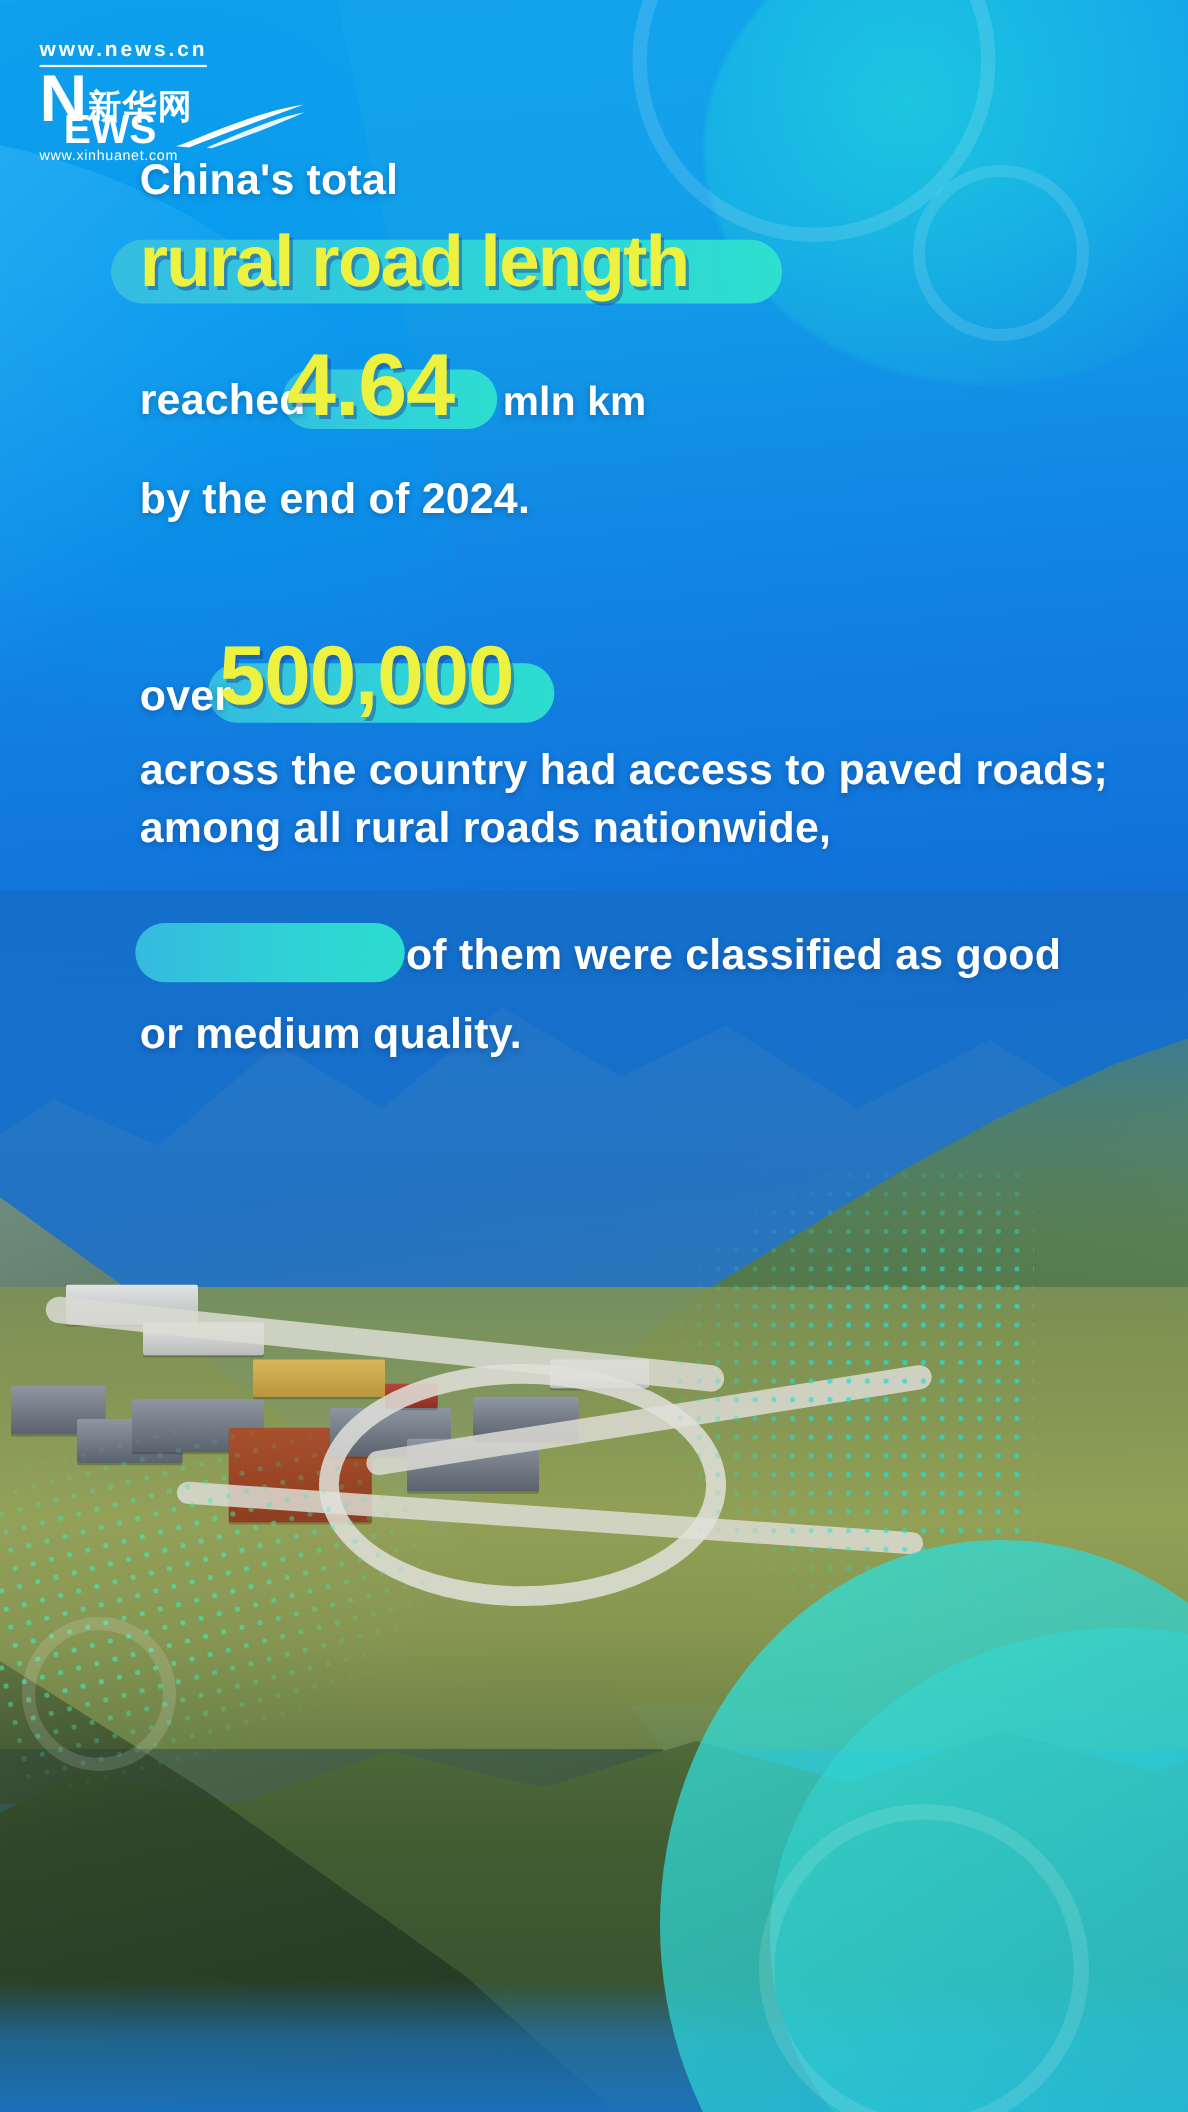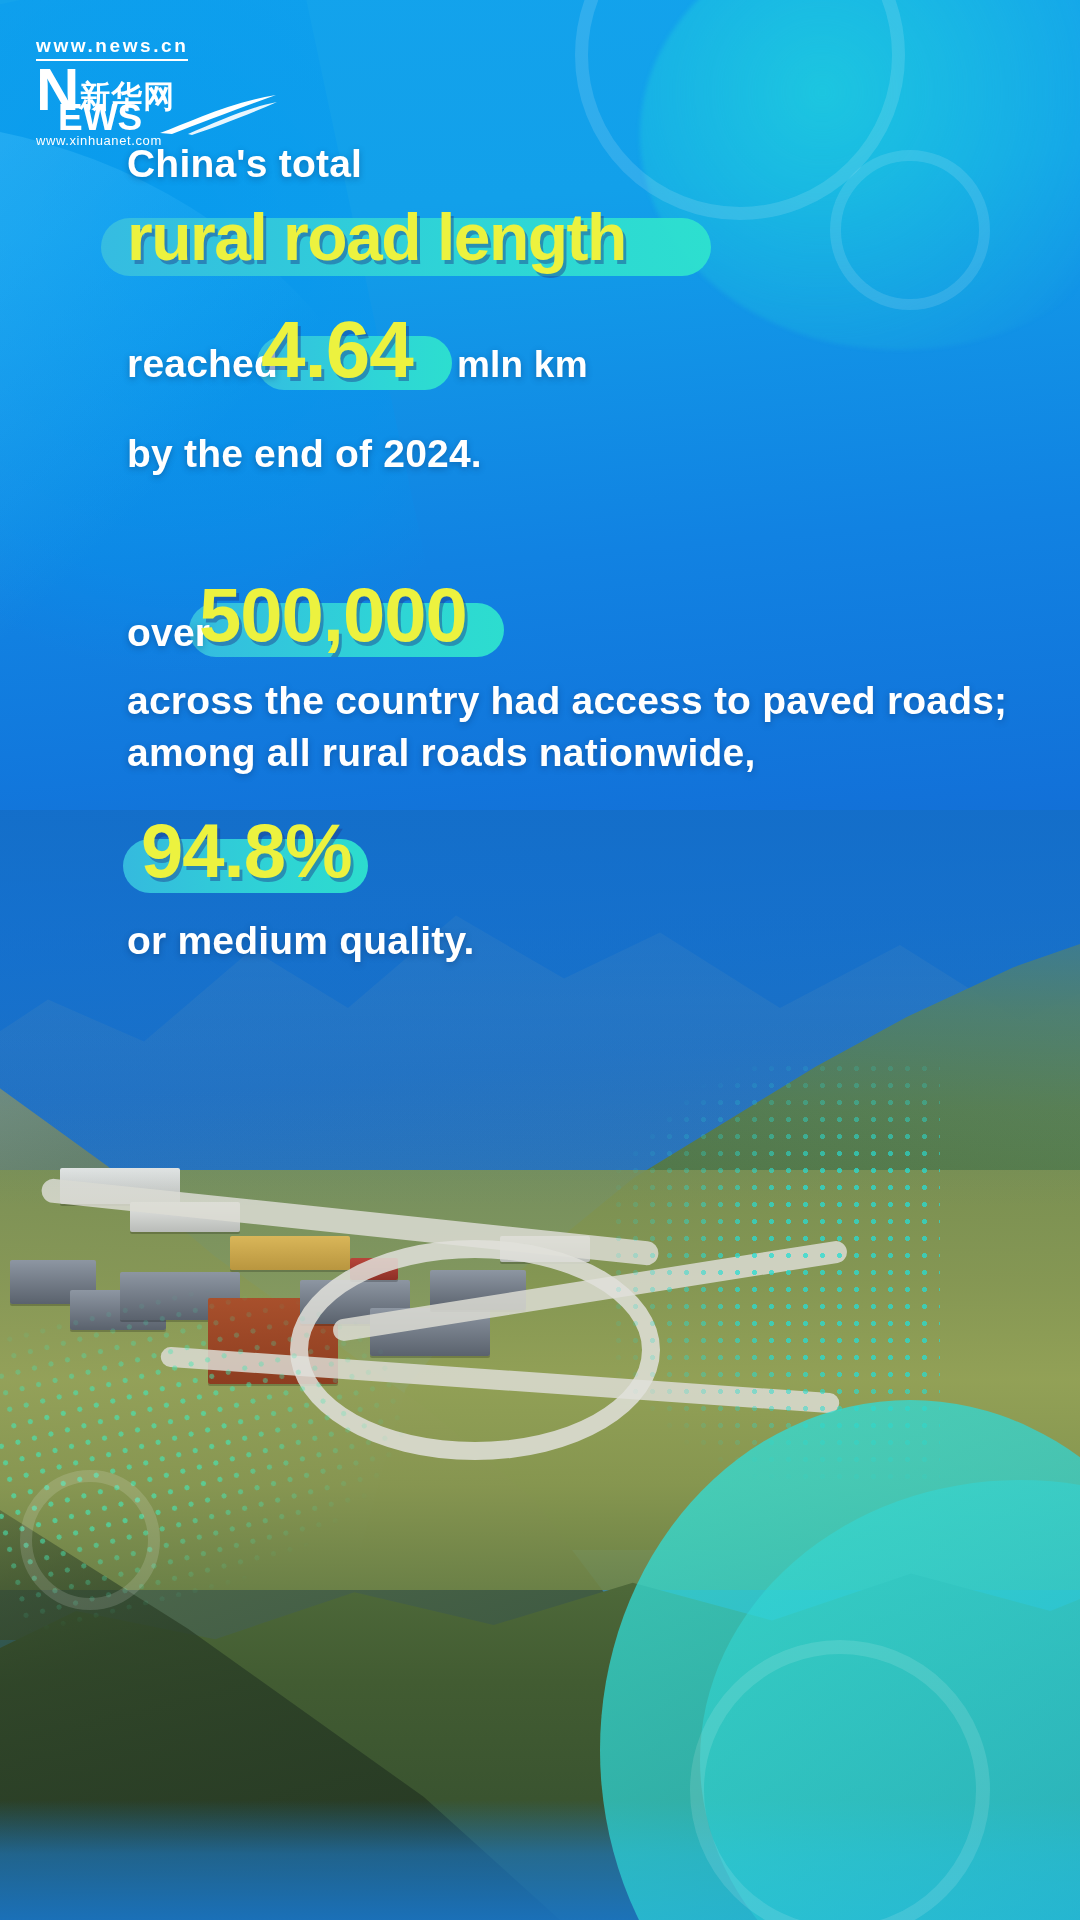--- a/index.html
+++ b/index.html
@@ -319,19 +319,19 @@
       <div class="r500-bar"></div>
       <div class="t-reg r500-over">over</div>
       <div class="r500-num">500,000</div>
     </div>
 
     <div class="t-reg">across the country had access to paved roads;</div>
     <div class="t-reg">among all rural roads nationwide,</div>
 
     <div class="row-948">
       <div class="r948-bar"></div>
-      <div class="r948-num">94.8%</div>
+      <div class="t-reg r948-after">of them were classified as good</div>
     </div>
 
     <div class="t-reg">or medium quality.</div>
   </div>
 
 </div>
 
 </body></html>

